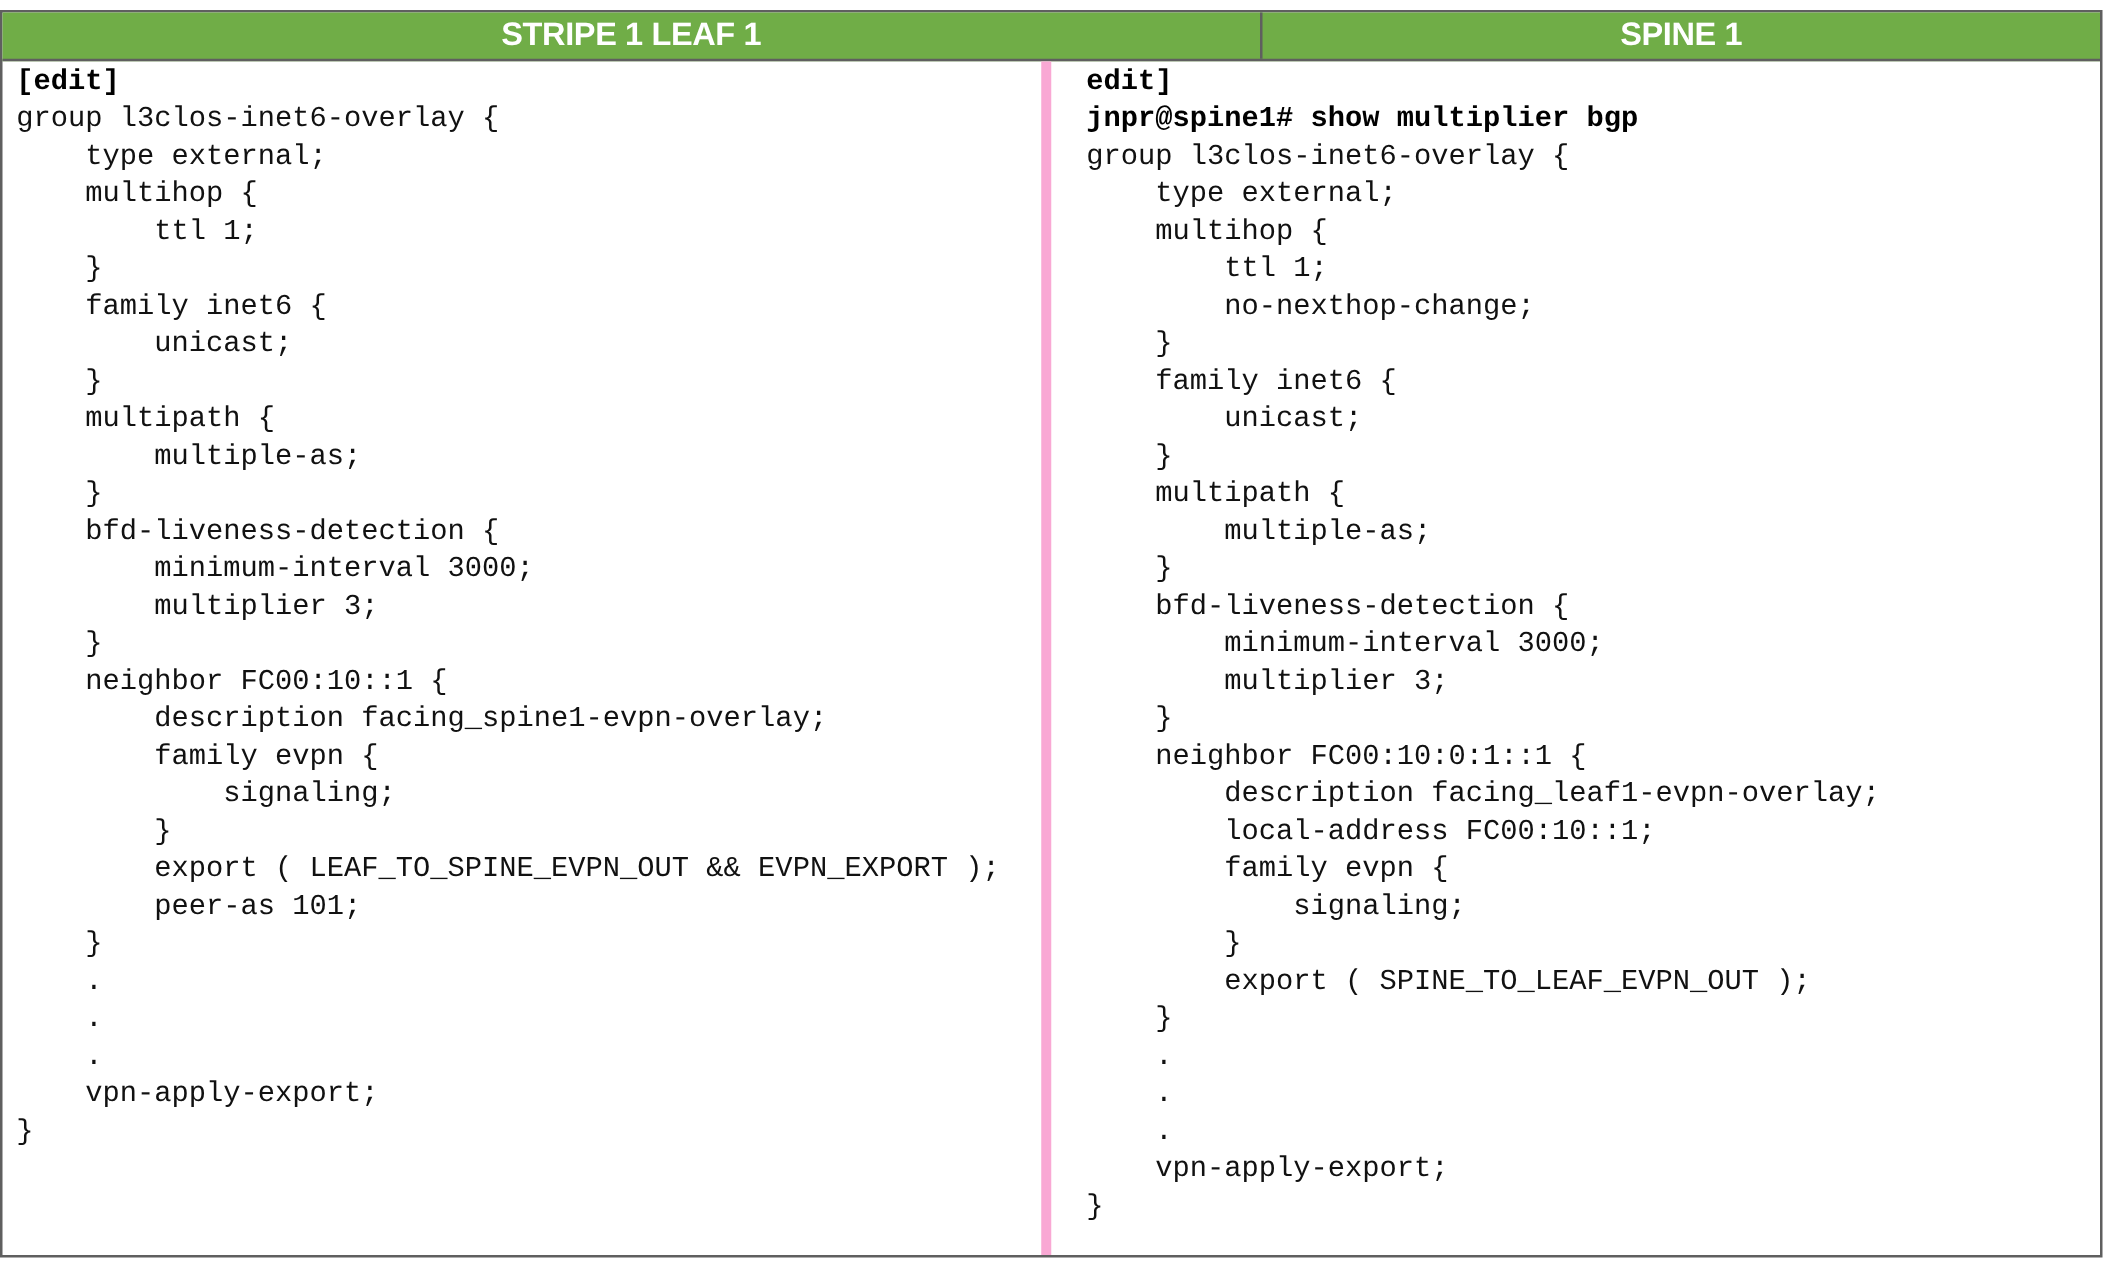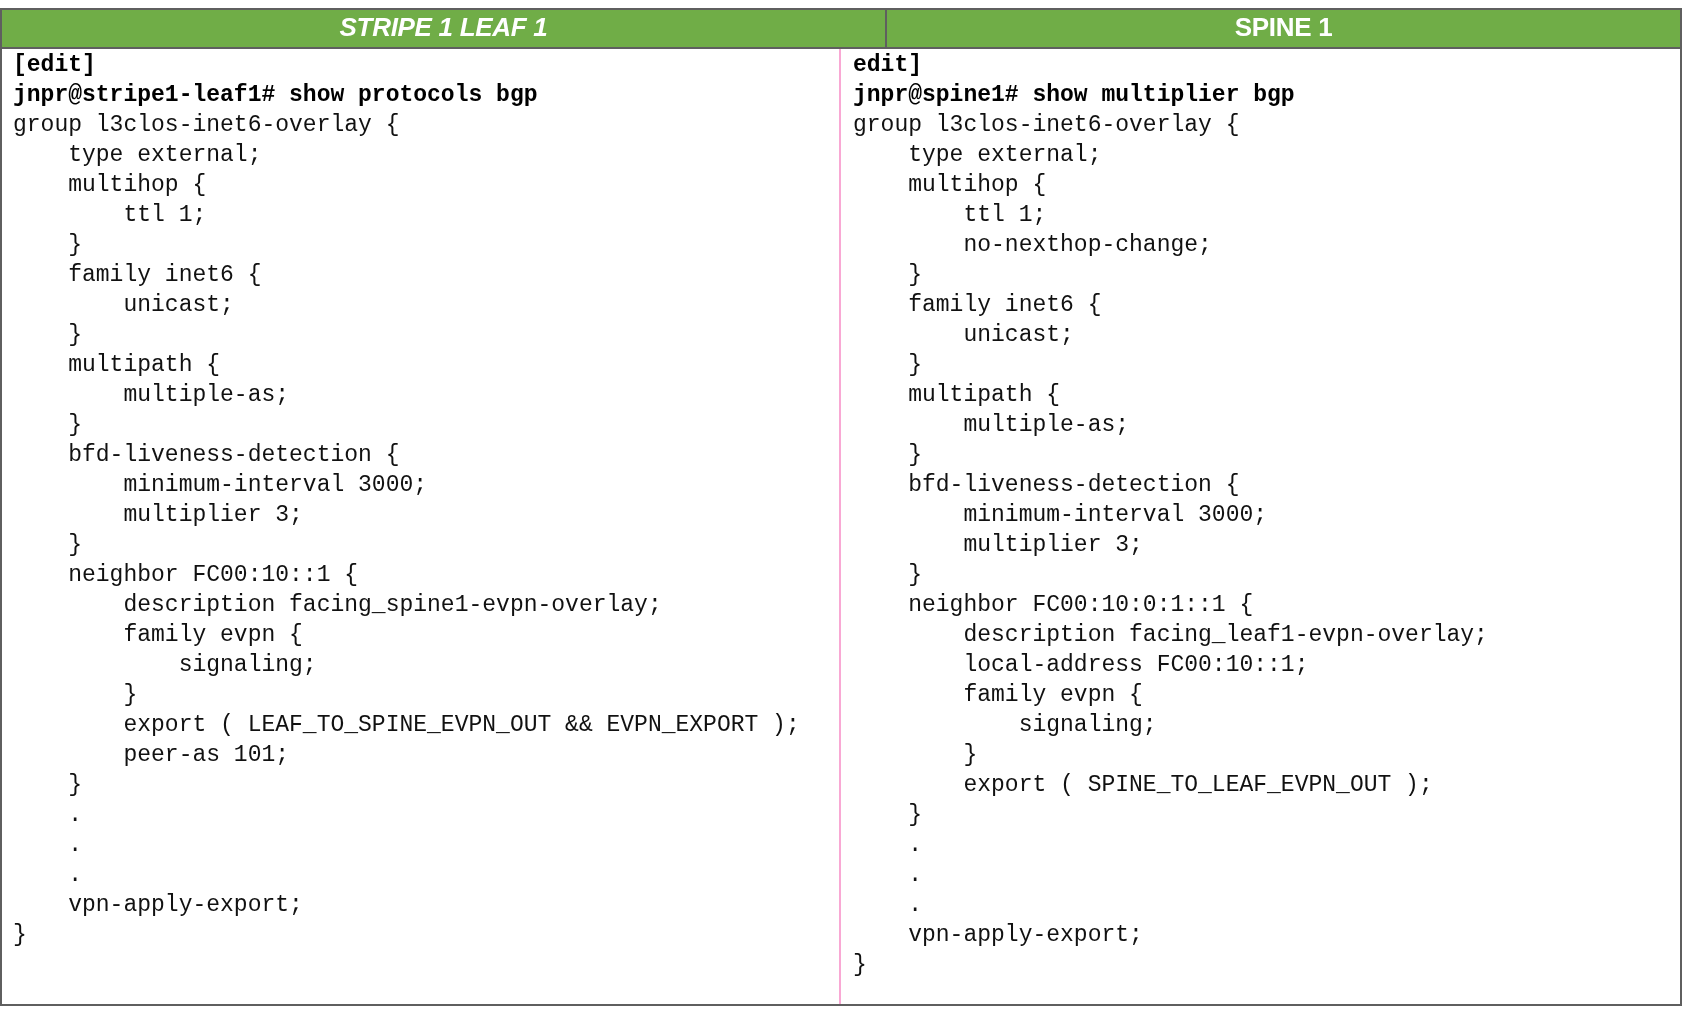--- a/index.html
+++ b/index.html
@@ -35,46 +35,45 @@
     .header-cell {
       color: #ffffff;
       font-family: "Liberation Sans", sans-serif;
       font-weight: bold;
       font-size: 26px;
       line-height: 35px;
       text-align: center;
       letter-spacing: -0.3px;
     }
     .header-cell.left {
-      width: 885px;
+      width: 1008px;
       border-right: 2px solid #5f5f5f;
       box-sizing: border-box;
-      font-style: italic;
     }
     .header-cell.right {
       flex: 1;
     }
     .body-row {
       display: flex;
       flex: 1;
       overflow: hidden;
     }
     .code-cell {
       position: relative;
       overflow: hidden;
       box-sizing: border-box;
       padding: 1px 0 0 11px;
     }
     .code-cell.left {
       width: 839px;
-      border-right: 2px solid #f9a8d4;
+      border-right: 8px solid #f9a8d4;
     }
     .code-cell.right {
       flex: 1;
-      padding-left: 12px;
+      padding-left: 28px;
     }
     .code-line {
       font-family: "Liberation Mono", "DejaVu Sans Mono", monospace;
       font-size: 23px;
       line-height: 30px;
       height: 30px;
       white-space: pre;
       color: #111111;
     }
     .code-line.bold {
@@ -86,21 +85,20 @@
 <body>
 
 <div class="config-table">
   <div class="header-row">
     <div class="header-cell left">STRIPE 1 LEAF 1</div>
     <div class="header-cell right">SPINE 1</div>
   </div>
   <div class="body-row">
     <div class="code-cell left" id="col-0">
         <div class="code-line bold">[edit]</div>
-        <div class="code-line bold">jnpr@stripe1-leaf1# show protocols bgp</div>
         <div class="code-line">group l3clos-inet6-overlay {</div>
         <div class="code-line">    type external;</div>
         <div class="code-line">    multihop {</div>
         <div class="code-line">        ttl 1;</div>
         <div class="code-line">    }</div>
         <div class="code-line">    family inet6 {</div>
         <div class="code-line">        unicast;</div>
         <div class="code-line">    }</div>
         <div class="code-line">    multipath {</div>
         <div class="code-line">        multiple-as;</div>

